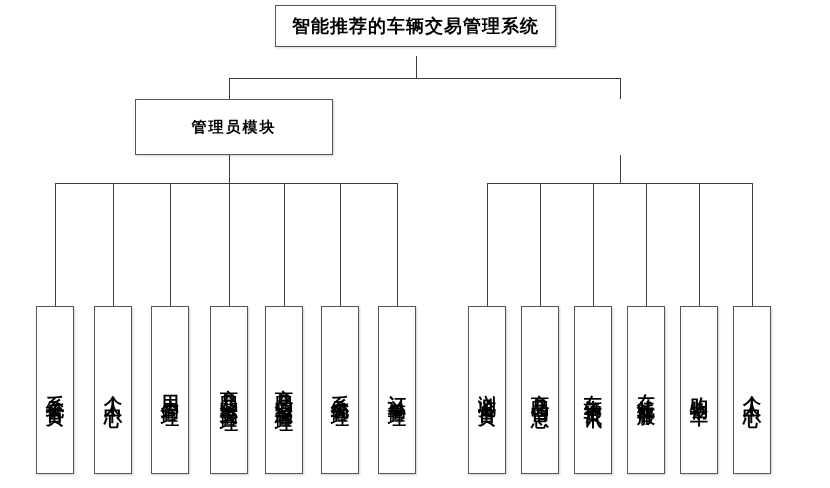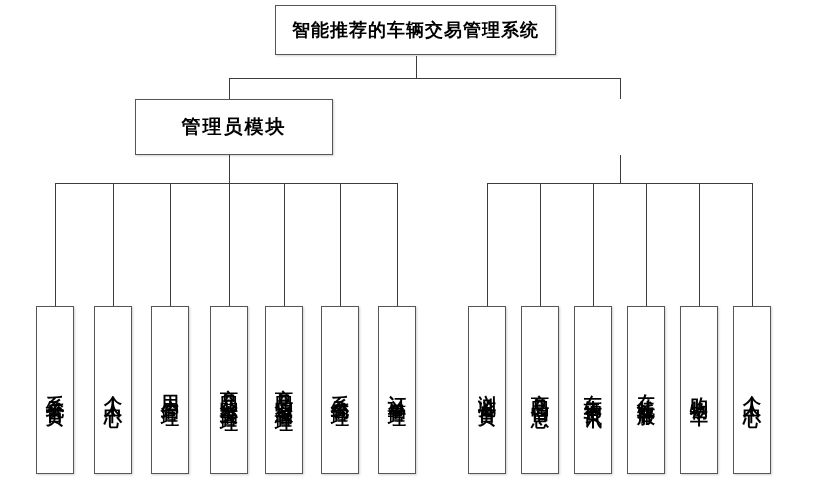--- a/index.html
+++ b/index.html
@@ -38,21 +38,21 @@
     color: var(--text, #000000);
     font-weight: bold;
     box-shadow: 1px 1px 2px rgba(0,0,0,0.18);
   }
   .root-node {
     font-size: 18px;
     letter-spacing: 1px;
     white-space: nowrap;
   }
   .module-node {
-    font-size: 19px;
+    font-size: 15px;
     letter-spacing: 2px;
     white-space: nowrap;
   }
   .leaf-node {
     font-size: 18px;
   }
   .vtext {
     writing-mode: vertical-rl;
     text-orientation: upright;
     letter-spacing: 5px;
@@ -63,21 +63,21 @@
 <body>
 
 <div class="stage">
 
   <svg class="connectors" viewBox="0 0 830 488" shape-rendering="crispEdges">
     <path class="cline" d="M416 56 V78 M229 78 H620 M229 78 V99 M620 78 V99"></path>
     <path class="cline" d="M229 155 V183 M55 183 H397 M55 183 V306 M113 183 V306 M170 183 V306 M229 183 V306 M284 183 V306 M340 183 V306 M397 183 V306"></path>
     <path class="cline" d="M620 155 V183 M487 183 H752 M487 183 V306 M540 183 V306 M593 183 V306 M646 183 V306 M699 183 V306 M752 183 V306"></path>
   </svg>
 
-  <div class="node root-node" style="left:275px; top:5px; width:281px; height:50px;">
+  <div class="node root-node" style="left:275px; top:5px; width:281px; height:42px;">
     <span>智能推荐的车辆交易管理系统</span>
   </div>
 
   <div class="node module-node" style="left:135px; top:99px; width:198px; height:56px;">
     <span>管理员模块</span>
   </div>
 
 
   <div class="node leaf-node" style="left:36px; top:306px; width:38px; height:168px;">
     <span class="vtext">系统首页</span>

